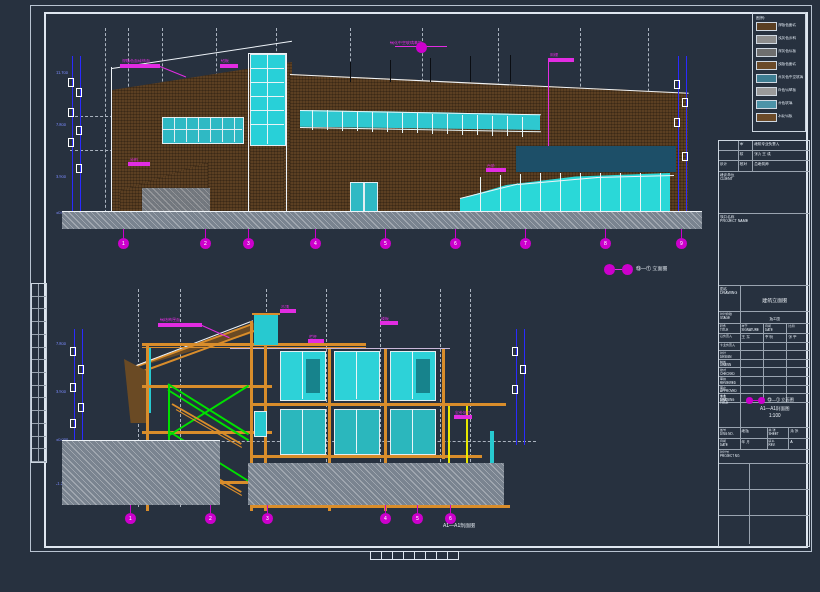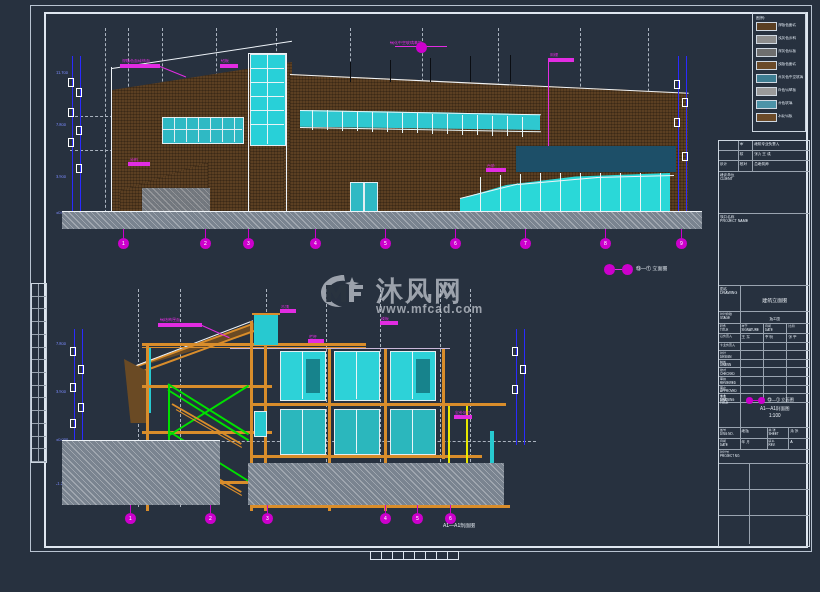--- a/index.html
+++ b/index.html
@@ -642,30 +642,20 @@
       <div class="lr" style="top: 152.571px; height: 12.7143px;">
         <div class="lc" style="left: 0%;"></div>
         <div class="lc" style="left: 50%; border-right: none;"></div>
       </div>
       <div class="lr" style="top: 165.286px; height: 12.7143px;">
         <div class="lc" style="left: 0%;"></div>
         <div class="lc" style="left: 50%; border-right: none;"></div>
       </div>
     </div>
 
-  <div id="wm">
-    <svg width="52" height="40" viewBox="0 0 52 40">
-      <path d="M26 4 C12 4 3 13 3 22 C3 31 12 37 24 36 C17 34 10 30 10 22 C10 14 18 9 27 10 Z" fill="#c9ced6"></path>
-      <path d="M8 14 L8 31 L13 31 L13 21 L18 29 L23 21 L23 31 L28 31 L28 14 L22 14 L18 22 L14 14 Z" fill="#2b3440"></path>
-      <path d="M31 14 L31 31 L36 31 L36 25 L43 25 L43 21 L36 21 L36 18 L45 18 L45 14 Z" fill="#c9ced6"></path>
-      <path d="M34 6 L36 11 L41 12 L36 14 L34 19 L32 14 L27 12 L32 11 Z" fill="#c9ced6"></path>
-    </svg>
-    <div class="wmtxt">沐风网</div>
-    <div class="wmurl">www.mfcad.com</div>
-  </div>
 
   <div id="scalebar">
       <div class="sg" style="left: 0px;"></div>
       <div class="sg" style="left: 11px;"></div>
       <div class="sg" style="left: 22px;"></div>
       <div class="sg" style="left: 33px;"></div>
       <div class="sg" style="left: 44px;"></div>
       <div class="sg" style="left: 55px;"></div>
       <div class="sg" style="left: 66px;"></div>
       <div class="sg" style="left: 77px;"></div>

